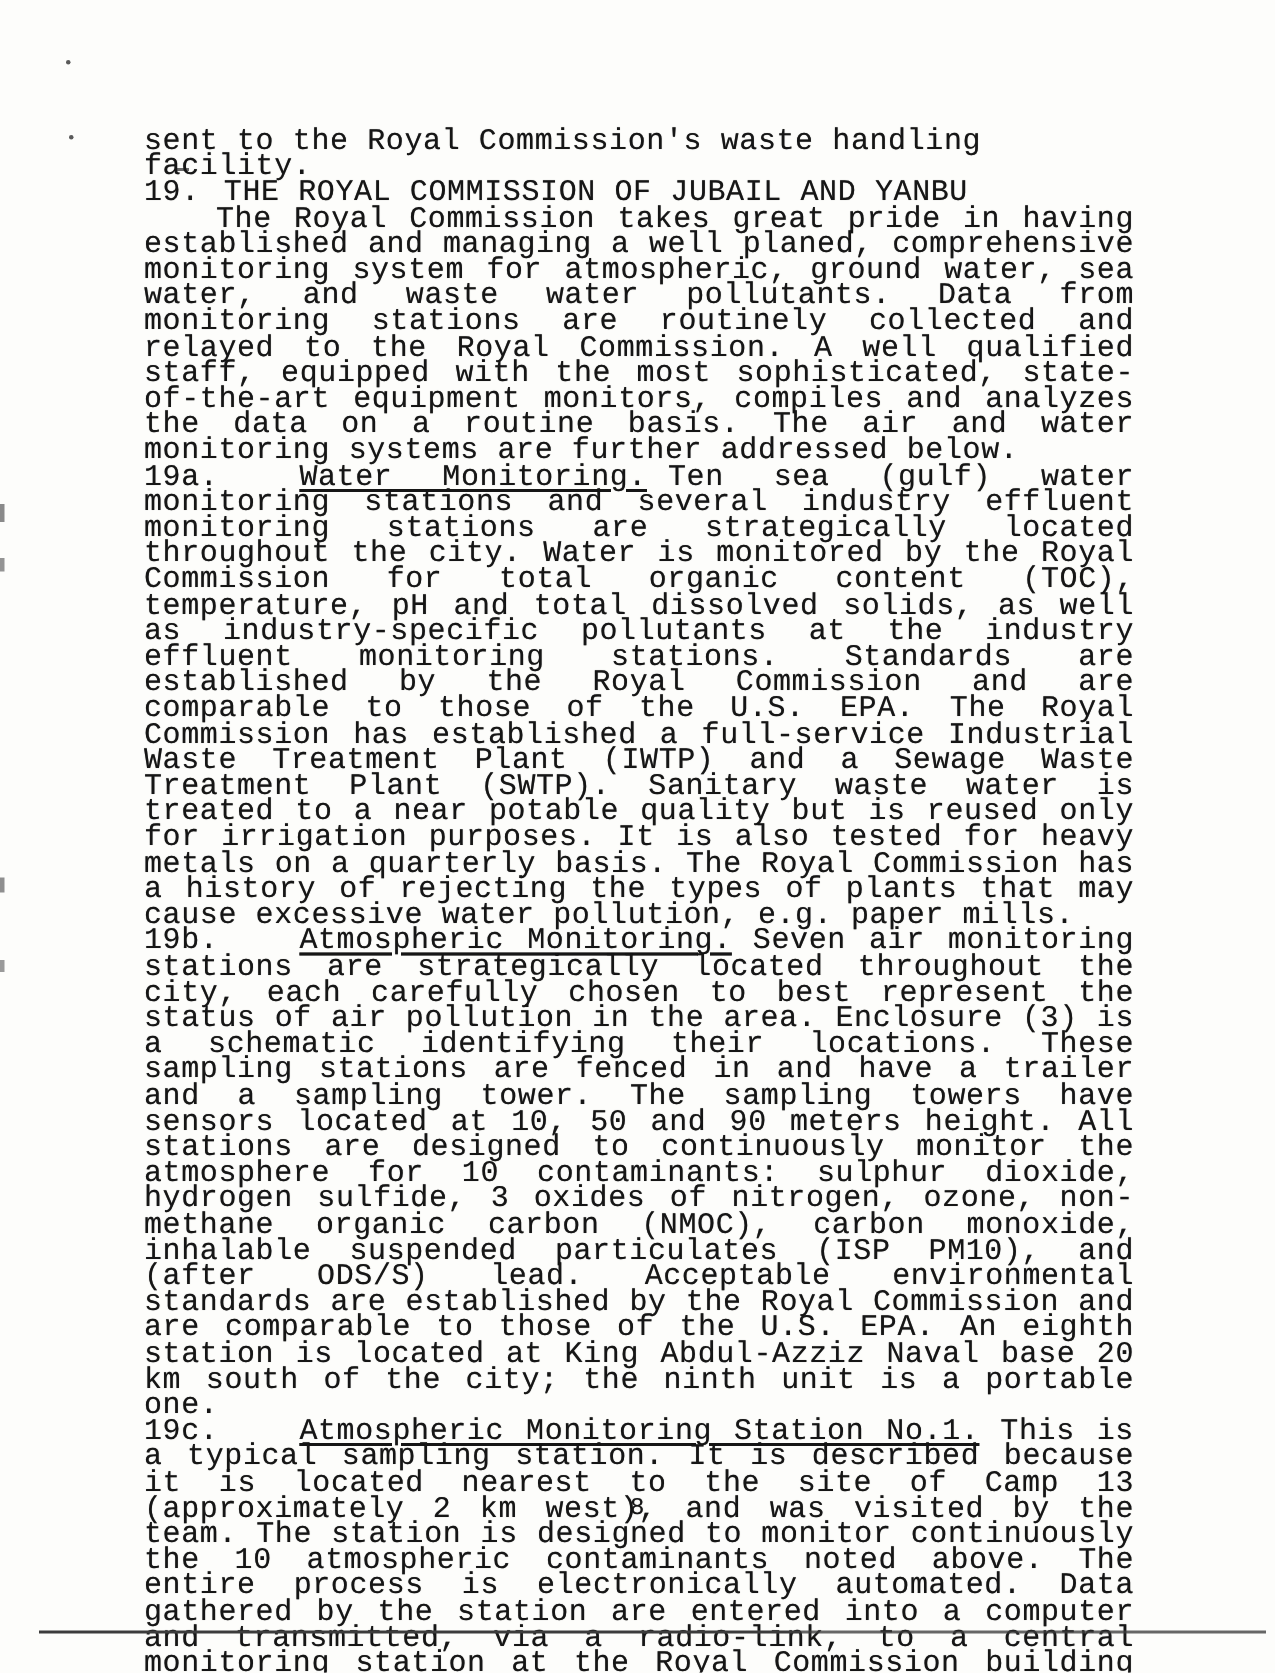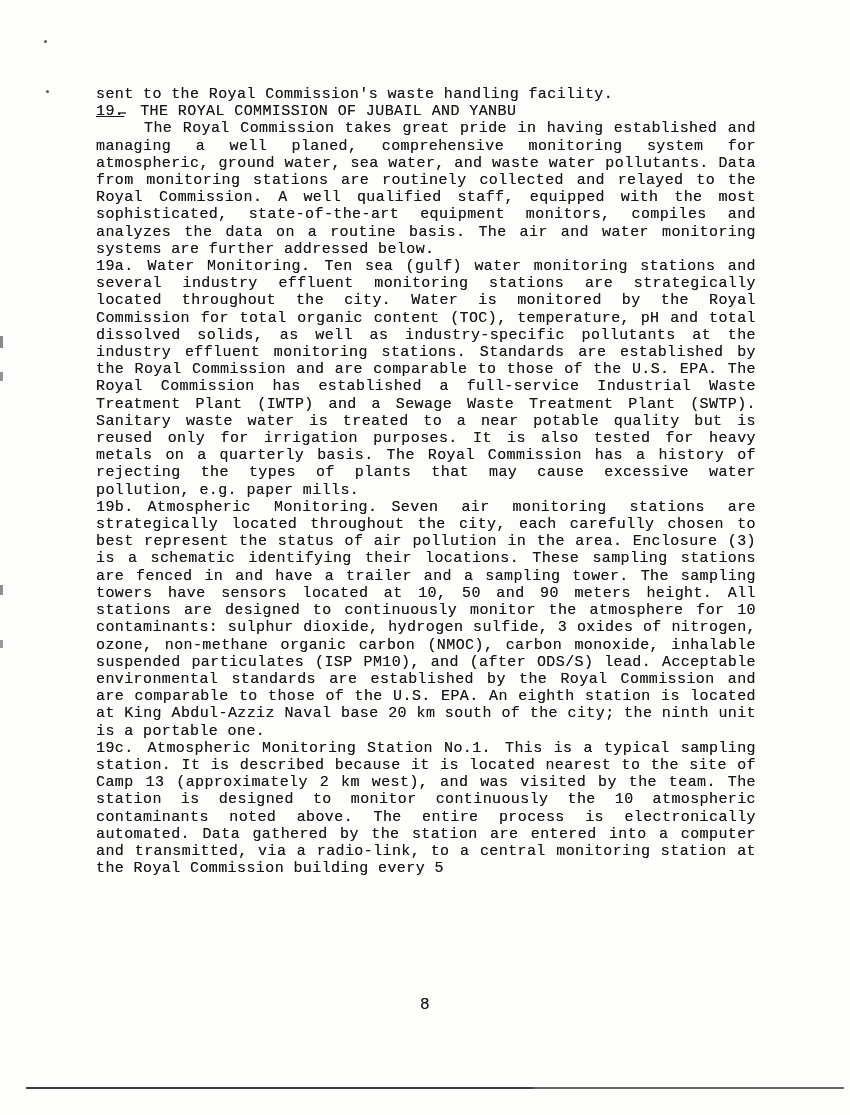--- a/index.html
+++ b/index.html
@@ -15,33 +15,35 @@
   .sheet { position: absolute; inset: 0; }
 
   .text-col {
     position: absolute;
     left: 96px;
     top: 86px;
     width: 660px;
   }
   .text-col p {
     margin: 0;
-    font-size: 15px;
+    font-size: 20px;
     line-height: 17.2px;
     letter-spacing: 0.4px;
     text-shadow: 0 0 0.5px rgba(0,0,0,0.55);
   }
   .para { text-align: justify; margin-top: 15px; }
   .section-title { margin-top: 15px; }
   .indented { text-indent: 48px; }
-  .title-label { margin-right: 16px; text-decoration: underline; }
+  .title-label { margin-right: 16px; }
   .plabel { margin-right: 14px; margin-top: 36px; }
   .underlined {
+    text-decoration: underline;
     text-underline-offset: 2.5px;
     margin-right: 14px;
+    margin-left: 40px;
   }
 
   .page-number {
     position: absolute;
     top: 996px;
     left: 0;
     width: 850px;
     text-align: center;
     font-size: 16px;
     letter-spacing: 0.4px;

